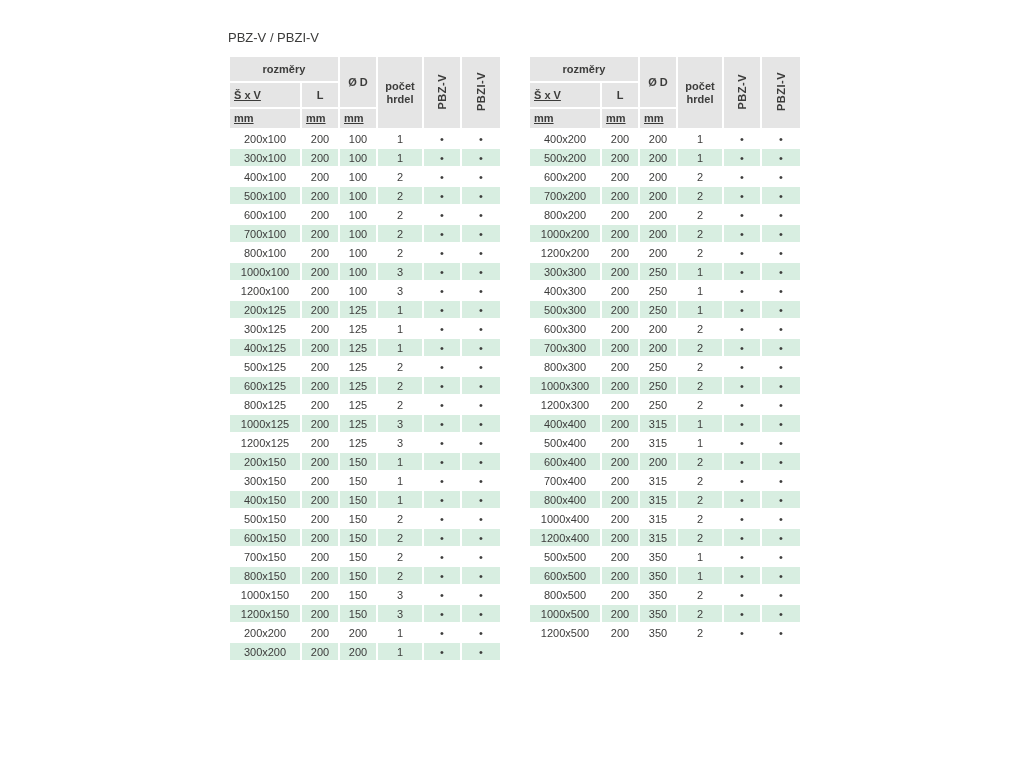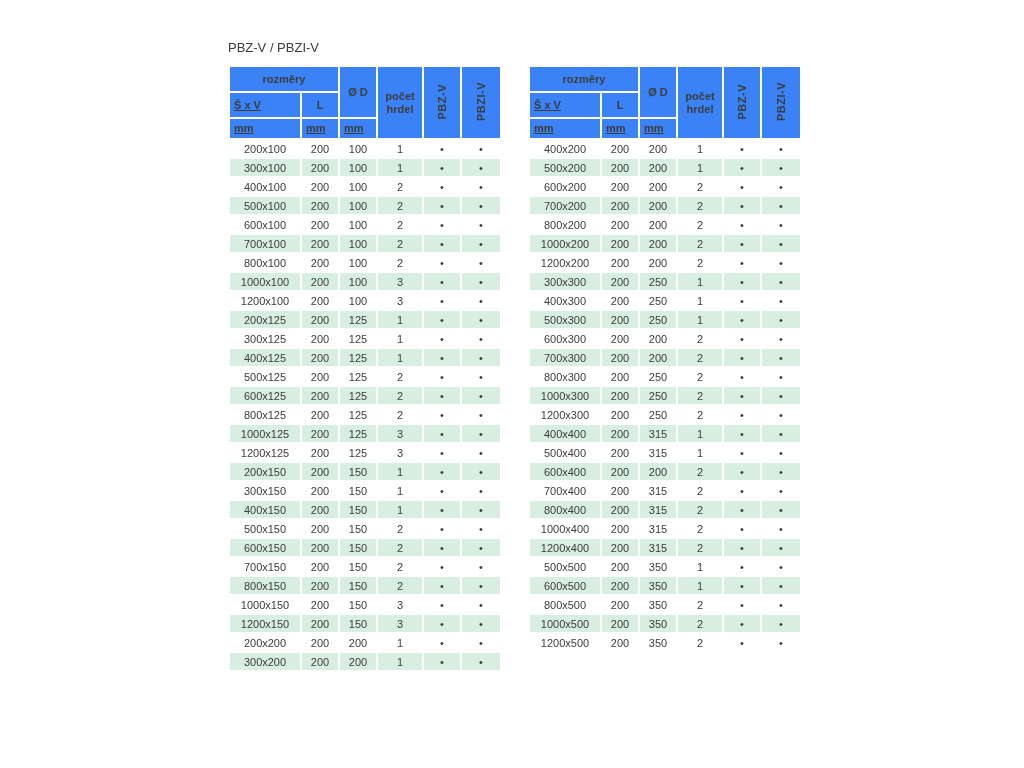--- a/index.html
+++ b/index.html
@@ -14,40 +14,40 @@
   }
   .page {
     position: absolute;
     left: 228px;
     top: 28px;
   }
   .title {
     font-size: 13px;
     font-weight: normal;
     color: #3c3c3b;
-    margin: 12px 0 10px 0;
+    margin: 2px 0 10px 0;
   }
   .tables {
     display: flex;
     align-items: flex-start;
     gap: 26px;
   }
   table {
     border-collapse: collapse;
     font-size: 11px;
     color: #3c3c3b;
   }
   th, td {
     border: 2px solid #ffffff;
     padding: 0 4px;
     text-align: center;
     white-space: nowrap;
   }
   thead th {
-    background: #3b82f6;
+    background: #e5e5e5;
     font-weight: bold;
     height: 24px;
     line-height: 1.1;
   }
   thead tr.unit-row th {
     height: 19px;
     font-weight: bold;
   }
   th.left {
     text-align: left;

